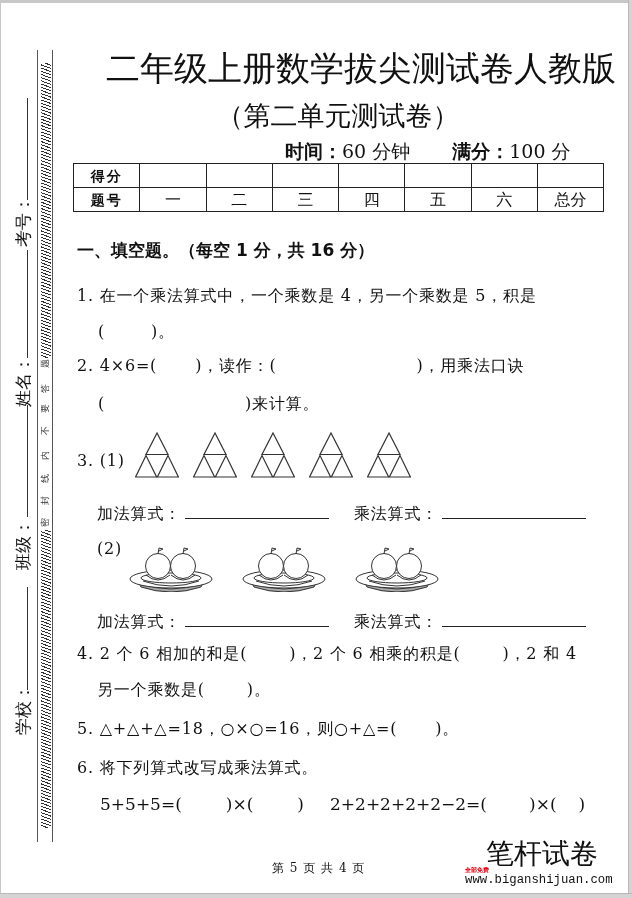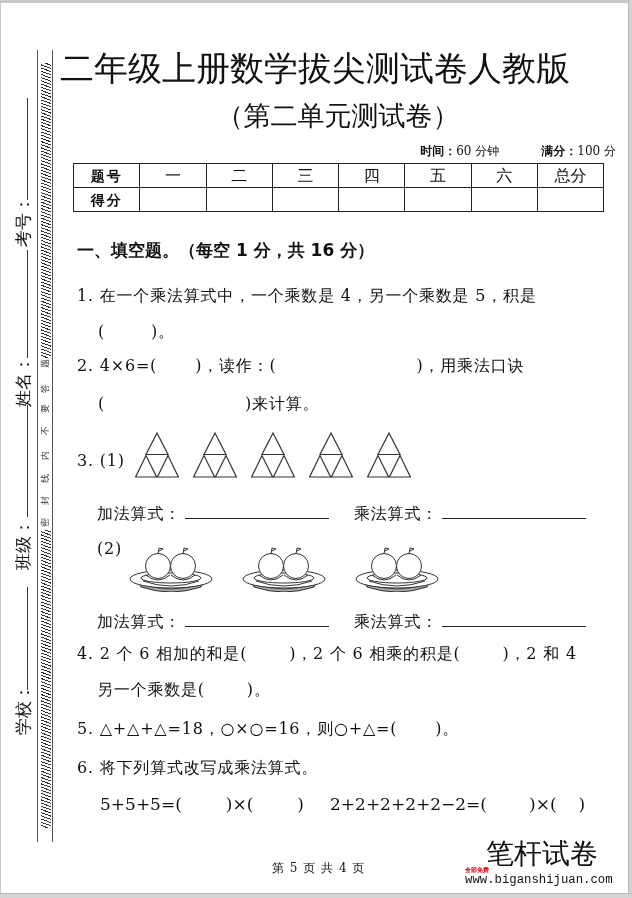--- a/index.html
+++ b/index.html
@@ -15,23 +15,23 @@
   .hatch{position:absolute;left:41px;width:10px;
          background:repeating-linear-gradient(20deg,transparent 0 2px,#333 2px 3px);}
   .seal-char{position:absolute;left:40px;width:11px;height:11px;font-size:9px;line-height:11px;
              text-align:center;transform:rotate(-90deg);color:#333;}
   .side-info{position:absolute;left:13px;top:850px;width:800px;height:20px;
              transform-origin:0 0;transform:rotate(-90deg);font-size:17px;line-height:20px;}
   .sf-label{position:absolute;top:0;white-space:pre;}
   .sf-line{position:absolute;top:14px;height:1px;background:#333;}
 
   
-  .title{position:absolute;left:60px;top:47px;width:556px;text-align:left;font-size:34px;line-height:42px;white-space:pre;}
+  .title{position:absolute;left:60px;top:47px;width:556px;text-align:right;font-size:34px;line-height:42px;white-space:pre;}
   .subtitle{position:absolute;left:160px;top:98px;width:356px;text-align:center;font-size:27px;line-height:36px;white-space:pre;}
-  .meta{position:absolute;left:316px;top:142px;width:300px;text-align:right;font-size:12px;line-height:18px;white-space:pre;}
+  .meta{position:absolute;left:285px;top:142px;width:300px;font-size:19px;line-height:18px;white-space:pre;}
   .meta b{font-weight:bold;}
   .meta .gap{display:inline-block;width:42px;}
 
   
   table.score{position:absolute;left:73px;top:163px;width:531px;border-collapse:collapse;border:1.5px solid #222;}
   table.score td{border:1px solid #222;height:23px;padding:0;text-align:center;font-size:16px;line-height:20px;width:66px;}
   table.score td.lbl{font-size:14px;font-weight:bold;letter-spacing:2px;}
 
   
   .heading{position:absolute;left:77px;top:239px;font-family:"DejaVu Sans","Liberation Sans",sans-serif;
@@ -82,38 +82,38 @@
   <span class="seal-char" style="top:358px">题</span>
 </div>
 
 <div class="title">二年级上册数学拔尖测试卷人教版</div>
 <div class="subtitle">（第二单元测试卷）</div>
 <div class="meta"><b>时间：</b><span>60 分钟</span><span class="gap"></span><b>满分：</b><span>100 分</span></div>
 
 <table class="score">
   <tbody>
       <tr>
+    <td class="lbl">得分</td>
+    <td></td>
+    <td></td>
+    <td></td>
+    <td></td>
+    <td></td>
+    <td></td>
+    <td></td>
+  </tr>
+  <tr>
     <td class="lbl">题号</td>
     <td>一</td>
     <td>二</td>
     <td>三</td>
     <td>四</td>
     <td>五</td>
     <td>六</td>
     <td>总分</td>
-  </tr>
-  <tr>
-    <td class="lbl">得分</td>
-    <td></td>
-    <td></td>
-    <td></td>
-    <td></td>
-    <td></td>
-    <td></td>
-    <td></td>
   </tr>
 </tbody>
   </table>
 
 <div class="heading">一、填空题。（每空 1 分，共 16 分）</div>
 
 <div class="ln" style="left:77px;top:285px">1. 在一个乘法算式中，一个乘数是 4，另一个乘数是 5，积是</div>
 <div class="ln" style="left:98px;top:321px"><span>(</span><span class="blank" style="width:46px"></span><span>)。</span></div>
 
 <div class="ln" style="left:77px;top:355px"><span>2. 4×6=(</span><span class="blank" style="width:38px"></span><span>)，读作：(</span><span class="blank" style="width:140px"></span><span>)，用乘法口诀</span></div>

